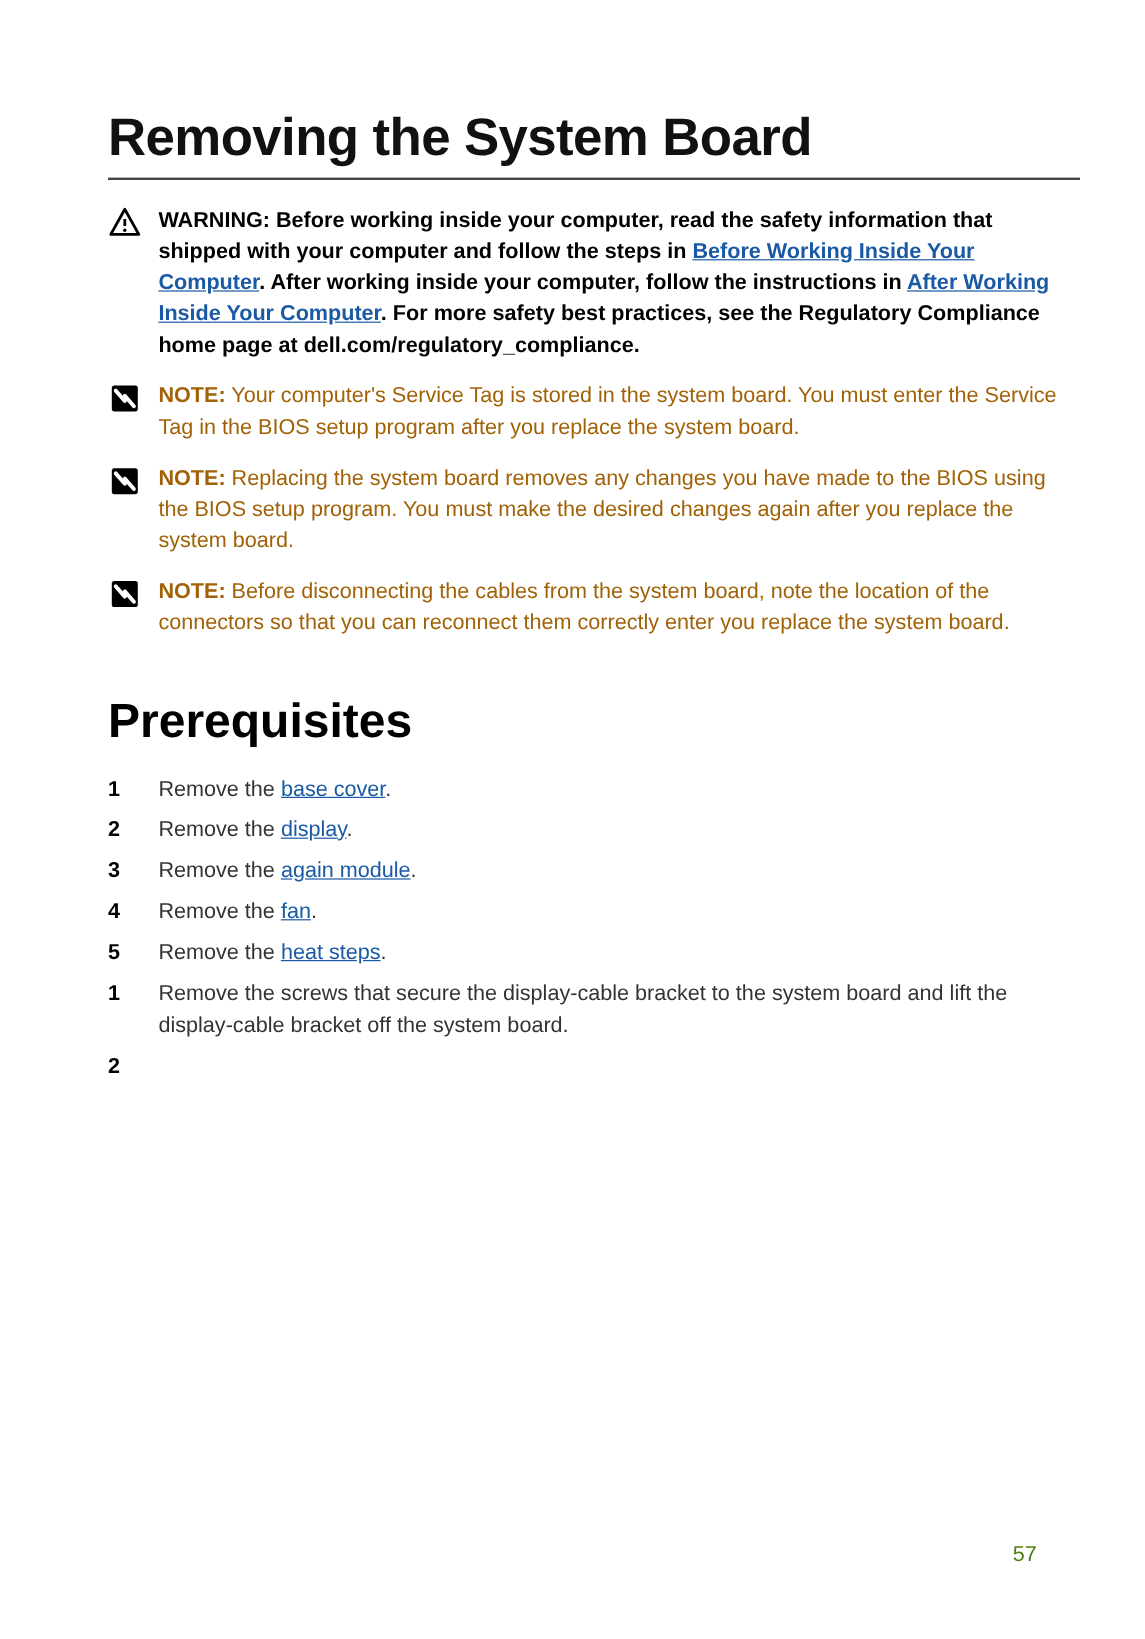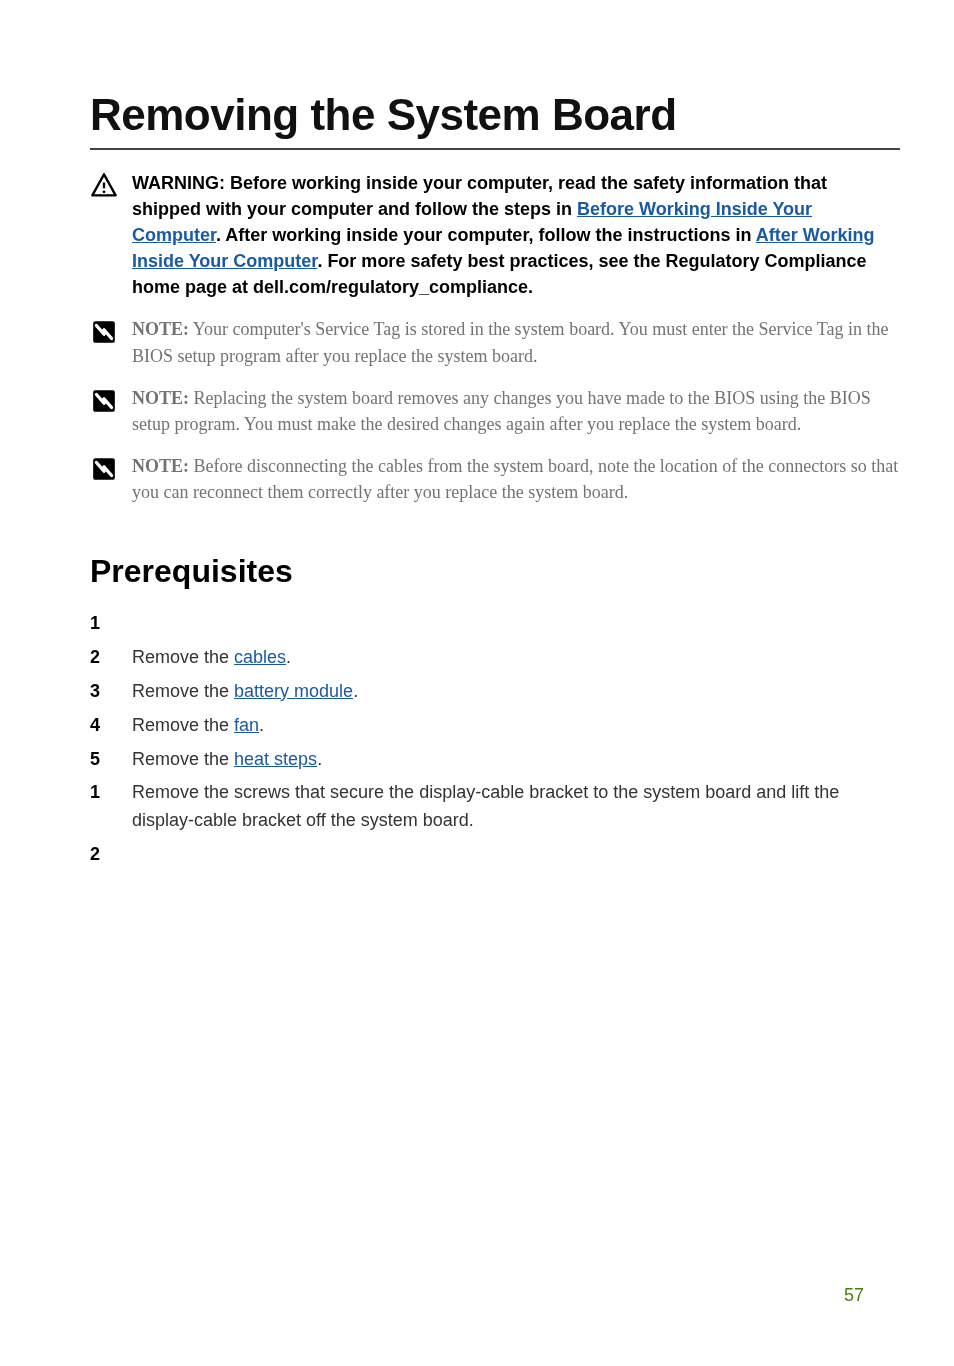--- a/index.html
+++ b/index.html
@@ -53,26 +53,25 @@
   }
   .warning-text a, .note-text a {
     color: #1a5aa5;
     text-decoration: underline;
   }
   .note-prefix {
     font-weight: 600;
   }
   .note-text {
     font-size: 18px;
-    color: #737373;
+    color: #a16207;
     line-height: 1.45;
-    font-family: Liberation Serif, serif;
   }
   .section-title {
-    font-size: 32px;
+    font-size: 40px;
     font-weight: bold;
     color: #000;
     margin: 48px 0 20px 0;
   }
   .list {
     margin: 0;
     padding: 0;
     list-style: none;
   }
   .list li {
@@ -148,37 +147,38 @@
   </div>
 
   <div class="block">
     <div class="icon">
       <svg viewBox="0 0 24 24" width="26" height="26">
         <rect x="2" y="2" width="20" height="20" rx="2" fill="#000"></rect>
         <path d="M5 6 L12 14 M12 10 L19 18" stroke="#fff" stroke-width="3" stroke-linecap="round"></path>
       </svg>
     </div>
     <div class="note-text">
-      <span class="note-prefix">NOTE:</span><span> Before disconnecting the cables from the system board, note the location of the connectors so that you can reconnect them correctly after you replace the system board.</span>
+      <span class="note-prefix">NOTE:</span><span> Before disconnecting the cables from the system board, note the location of the connectors so that you can reconnect them correctly enter you replace the system board.</span>
     </div>
   </div>
 
   <h2 class="section-title">Prerequisites</h2>
 
   <ol class="list">
     <li>
       <span class="num">1</span>
+      <span class="item-text"><span>Remove the </span><a href="#">base cover</a><span>.</span></span>
     </li>
     <li>
       <span class="num">2</span>
-      <span class="item-text"><span>Remove the </span><a href="#">cables</a><span>.</span></span>
+      <span class="item-text"><span>Remove the </span><a href="#">display</a><span>.</span></span>
     </li>
     <li>
       <span class="num">3</span>
-      <span class="item-text"><span>Remove the </span><a href="#">battery module</a><span>.</span></span>
+      <span class="item-text"><span>Remove the </span><a href="#">again module</a><span>.</span></span>
     </li>
     <li>
       <span class="num">4</span>
       <span class="item-text"><span>Remove the </span><a href="#">fan</a><span>.</span></span>
     </li>
     <li>
       <span class="num">5</span>
       <span class="item-text"><span>Remove the </span><a href="#">heat steps</a><span>.</span></span>
     </li>
   </ol>

